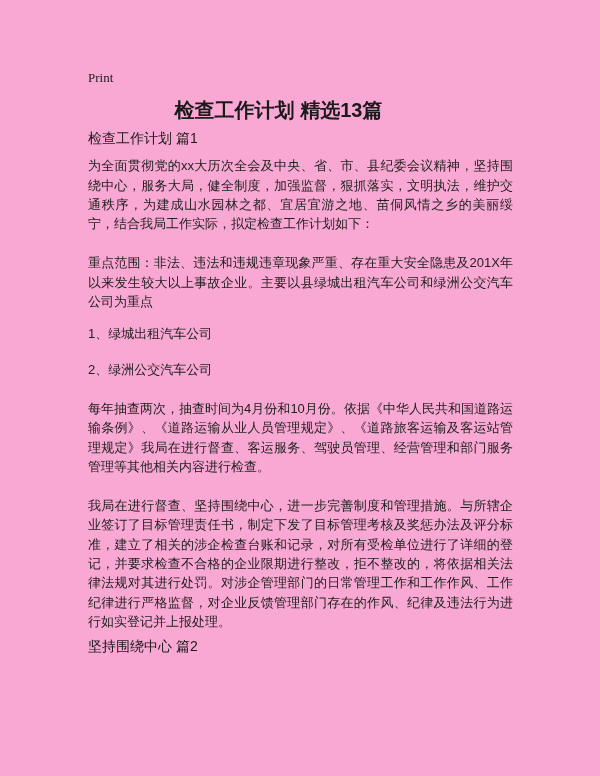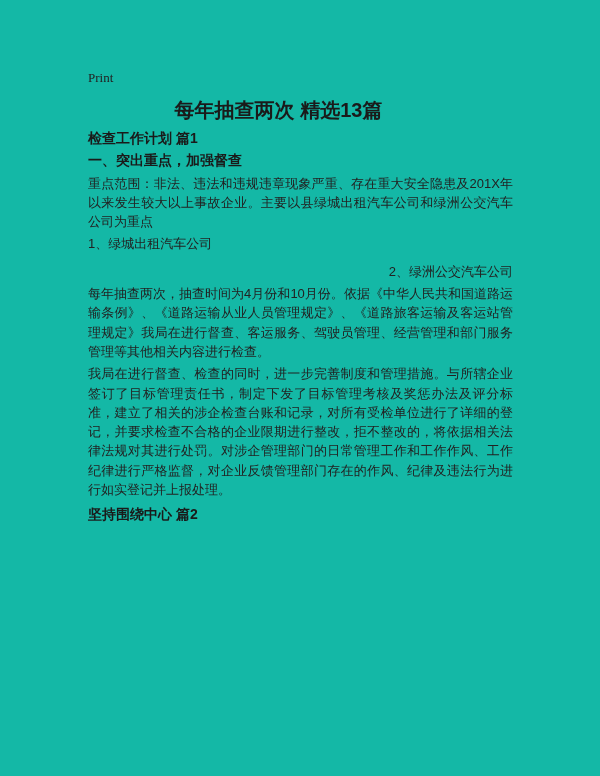--- a/index.html
+++ b/index.html
@@ -1,20 +1,20 @@
 <!DOCTYPE html>
 <html><head>
 <meta charset="utf-8">
 <style>
   html, body { margin: 0; padding: 0; background: #ffffff; }
   .page {
     position: relative;
     width: 600px;
     height: 776px;
-    background: #14b8a6;
+    background: #f9a8d4;
     overflow: hidden;
     font-family: "Liberation Sans", sans-serif;
     color: #222222;
   }
   .content {
     position: absolute;
     left: 88px;
     top: 0;
     width: 425px;
   }
@@ -40,70 +40,70 @@
     white-space: nowrap;
   }
   .doc-subtitle {
     margin-top: 8px;
     font-size: 13px;
     line-height: 19.3px;
   }
   .h-article {
     margin-top: 6px;
     font-size: 14px;
-    font-weight: bold;
+    font-weight: normal;
     line-height: 19.3px;
     color: #1a1a1a;
   }
   .h-section {
     margin-top: 3px;
     font-size: 14px;
     font-weight: bold;
     line-height: 19.3px;
     color: #1a1a1a;
   }
   .para {
-    margin-top: 3px;
+    margin-top: 20px;
     font-size: 13px;
     line-height: 19.3px;
     text-align: justify;
   }
   .para.first { margin-top: 8px; }
   .item-title {
-    margin-top: 3px;
+    margin-top: 13px;
     font-size: 13px;
     line-height: 19.3px;
   }
-  .item-title.gap { margin-top: 8px; text-align: right; }
+  .item-title.gap { margin-top: 16px; }
 </style>
 </head>
 <body>
 
 <div class="page">
   <div class="content">
 
     <a class="print-link">Print</a>
 
-    <div class="doc-title">每年抽查两次 精选13篇</div>
+    <div class="doc-title">检查工作计划 精选13篇</div>
 
 
     <div class="h-article">检查工作计划 篇1</div>
 
+    <div class="para first">为全面贯彻党的xx大历次全会及中央、省、市、县纪委会议精神，坚持围绕中心，服务大局，健全制度，加强监督，狠抓落实，文明执法，维护交通秩序，为建成山水园林之都、宜居宜游之地、苗侗风情之乡的美丽绥宁，结合我局工作实际，拟定检查工作计划如下：</div>
 
-    <div class="h-section">一、突出重点，加强督查</div>
 
     <div class="para">重点范围：非法、违法和违规违章现象严重、存在重大安全隐患及201X年以来发生较大以上事故企业。主要以县绿城出租汽车公司和绿洲公交汽车公司为重点</div>
 
     <div class="item-title">1、绿城出租汽车公司</div>
 
 
     <div class="item-title gap">2、绿洲公交汽车公司</div>
 
     <div class="para">每年抽查两次，抽查时间为4月份和10月份。依据《中华人民共和国道路运输条例》、《道路运输从业人员管理规定》、《道路旅客运输及客运站管理规定》我局在进行督查、客运服务、驾驶员管理、经营管理和部门服务管理等其他相关内容进行检查。</div>
 
 
-    <div class="para">我局在进行督查、检查的同时，进一步完善制度和管理措施。与所辖企业签订了目标管理责任书，制定下发了目标管理考核及奖惩办法及评分标准，建立了相关的涉企检查台账和记录，对所有受检单位进行了详细的登记，并要求检查不合格的企业限期进行整改，拒不整改的，将依据相关法律法规对其进行处罚。对涉企管理部门的日常管理工作和工作作风、工作纪律进行严格监督，对企业反馈管理部门存在的作风、纪律及违法行为进行如实登记并上报处理。</div>
+    <div class="para">我局在进行督查、坚持围绕中心，进一步完善制度和管理措施。与所辖企业签订了目标管理责任书，制定下发了目标管理考核及奖惩办法及评分标准，建立了相关的涉企检查台账和记录，对所有受检单位进行了详细的登记，并要求检查不合格的企业限期进行整改，拒不整改的，将依据相关法律法规对其进行处罚。对涉企管理部门的日常管理工作和工作作风、工作纪律进行严格监督，对企业反馈管理部门存在的作风、纪律及违法行为进行如实登记并上报处理。</div>
 
     <div class="h-article">坚持围绕中心 篇2</div>
 
 
   </div>
 </div>
 
 </body></html>

